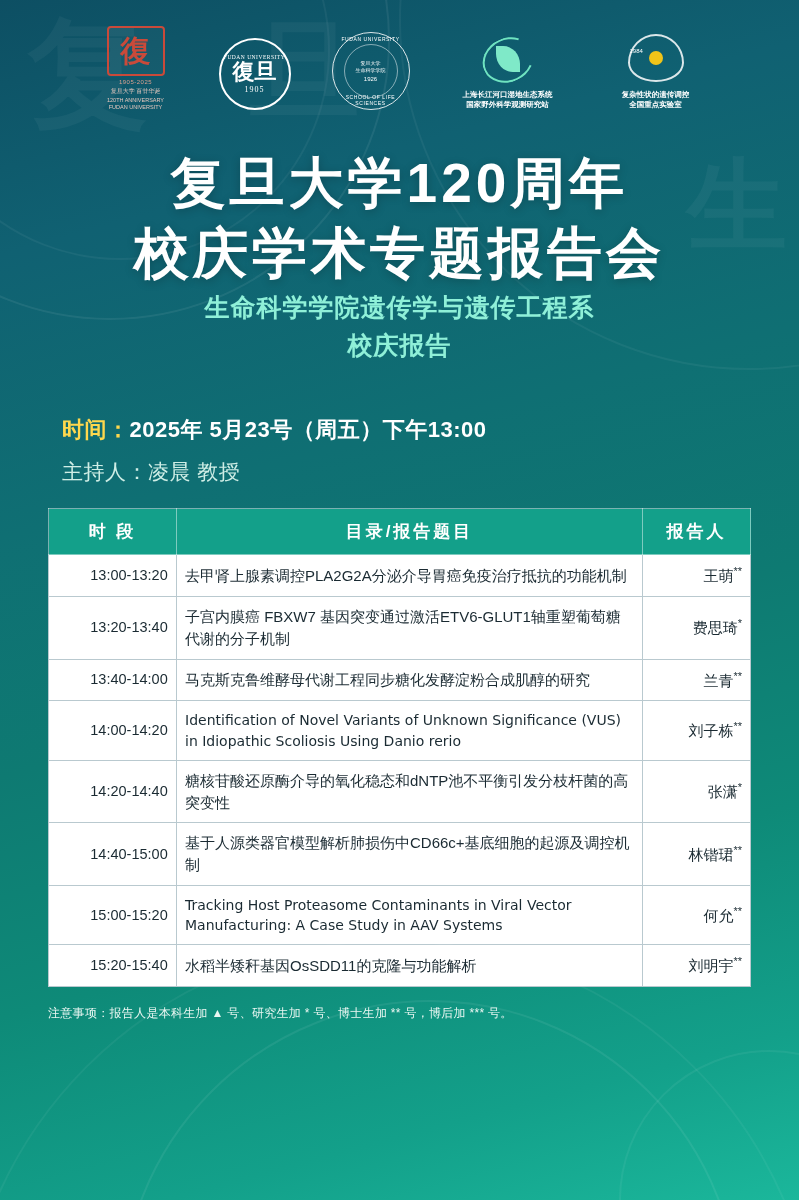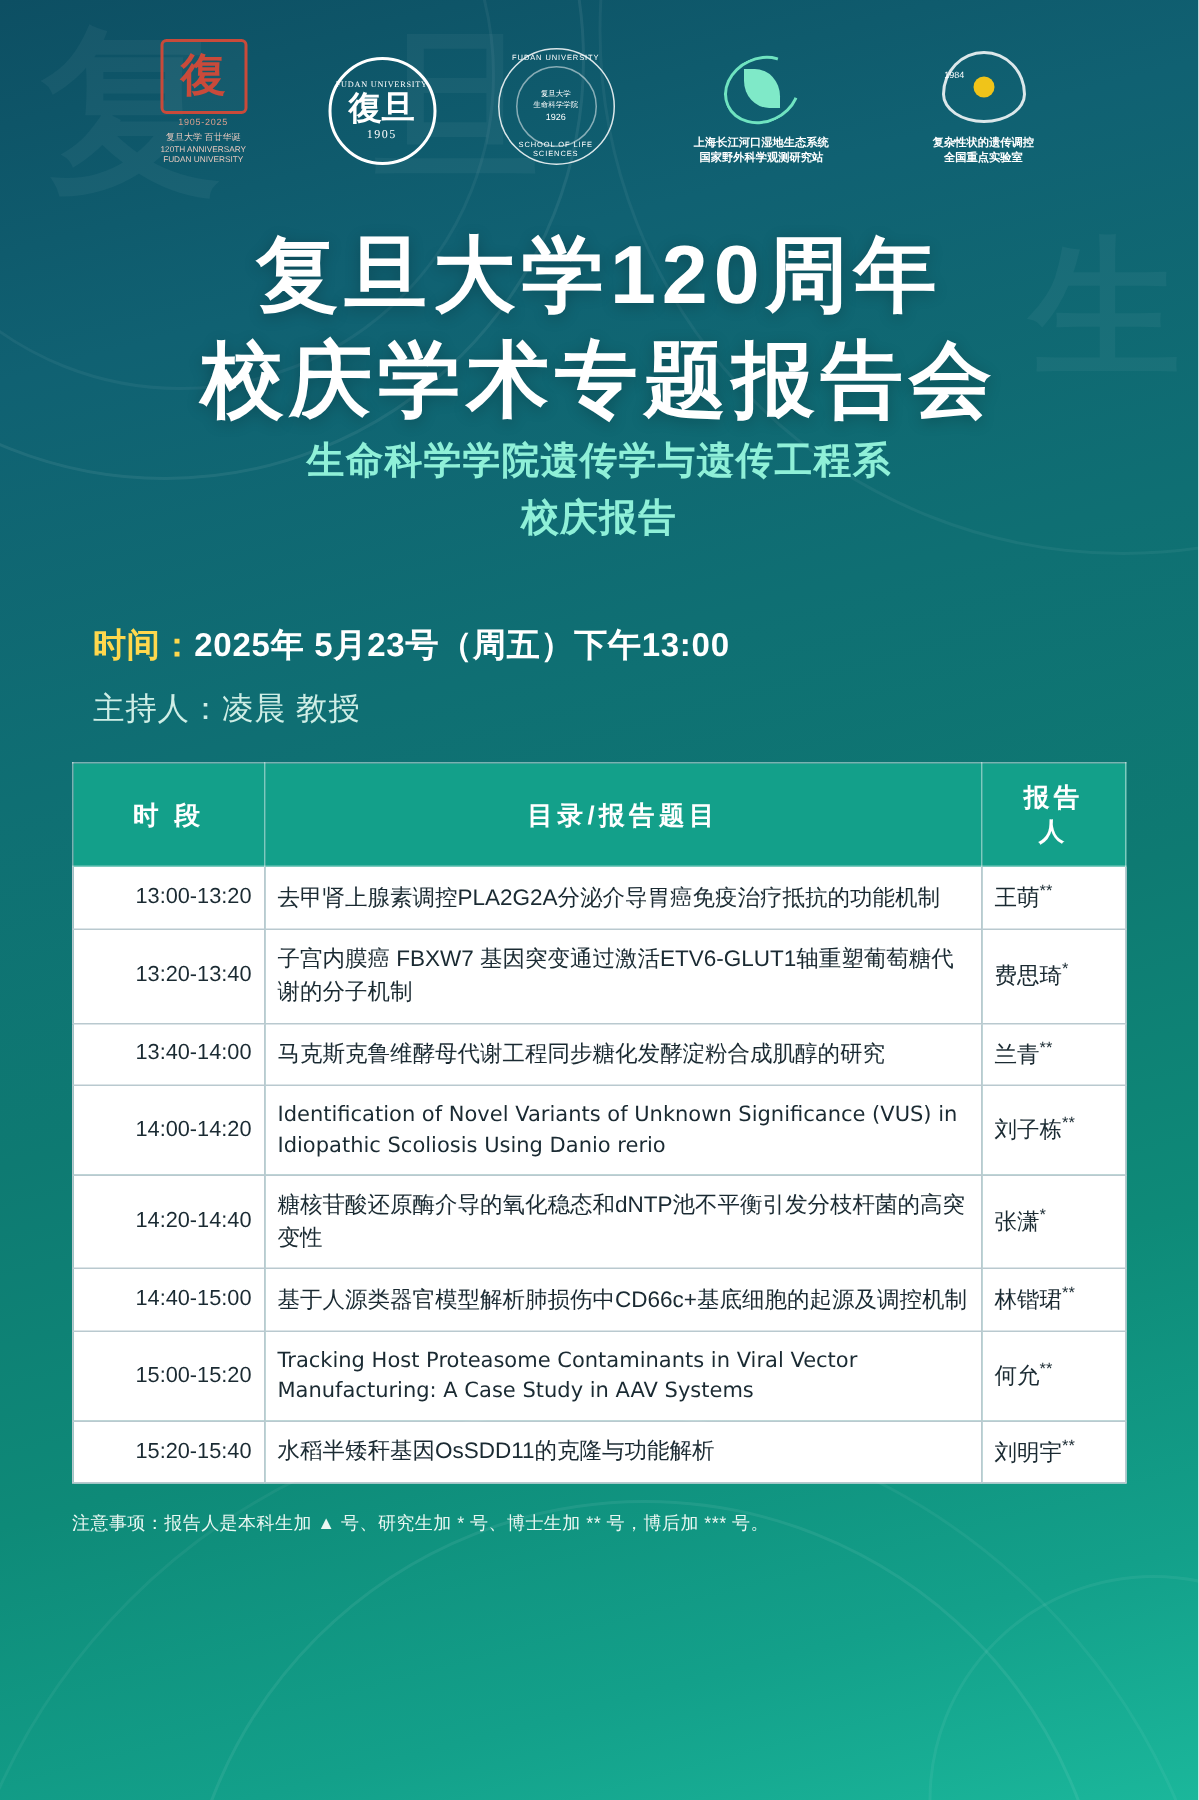--- a/index.html
+++ b/index.html
@@ -169,21 +169,21 @@
     background: #ffffff;
     color: #1a2a32;
     font-size: 15px;
     padding: 9px 8px;
     border: 1px solid #b9c9cf;
     line-height: 1.45;
     vertical-align: middle;
   }
   td.time { width: 128px; text-align: center; white-space: nowrap; font-size: 14.5px; padding-left: 41px; }
   td.topic { text-align: left; margin-top: 40px; }
-  td.speaker { width: 96px; text-align: left; white-space: nowrap; }
+  td.speaker { width: 108px; text-align: right; white-space: nowrap; }
   td.topic.en { font-family: "DejaVu Sans", sans-serif; font-size: 14px; }
   sup { font-size: 11px; }
 
   .note {
     margin: 18px 48px 0 48px;
     color: #eaf7f2;
     font-size: 12px;
     letter-spacing: .3px;
   }
 </style>

